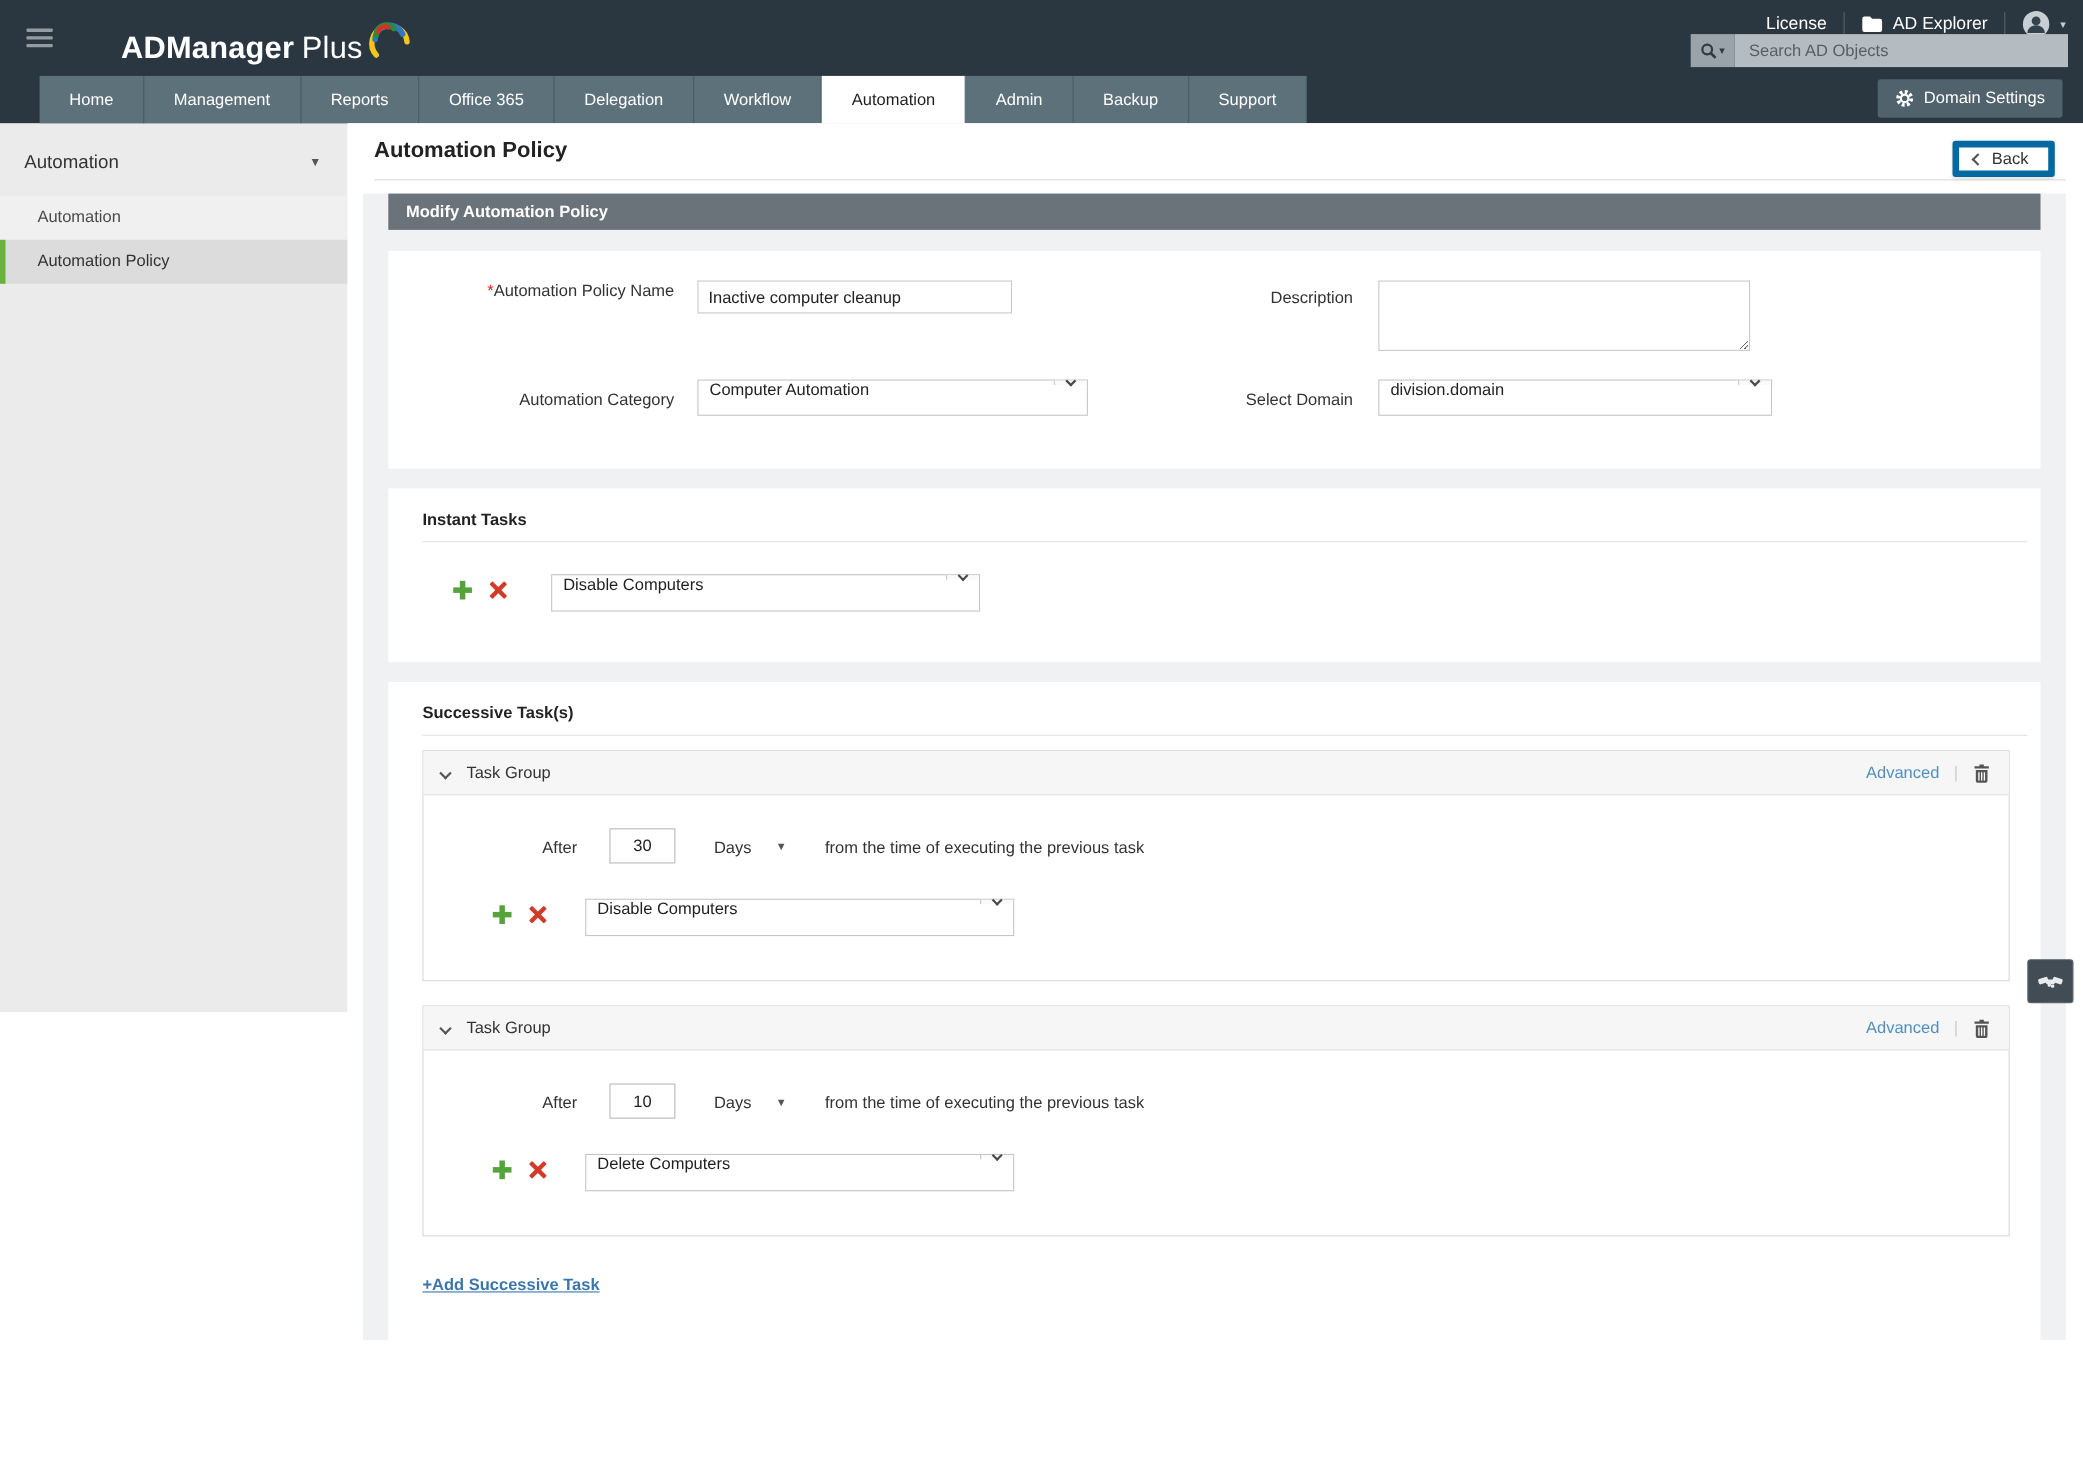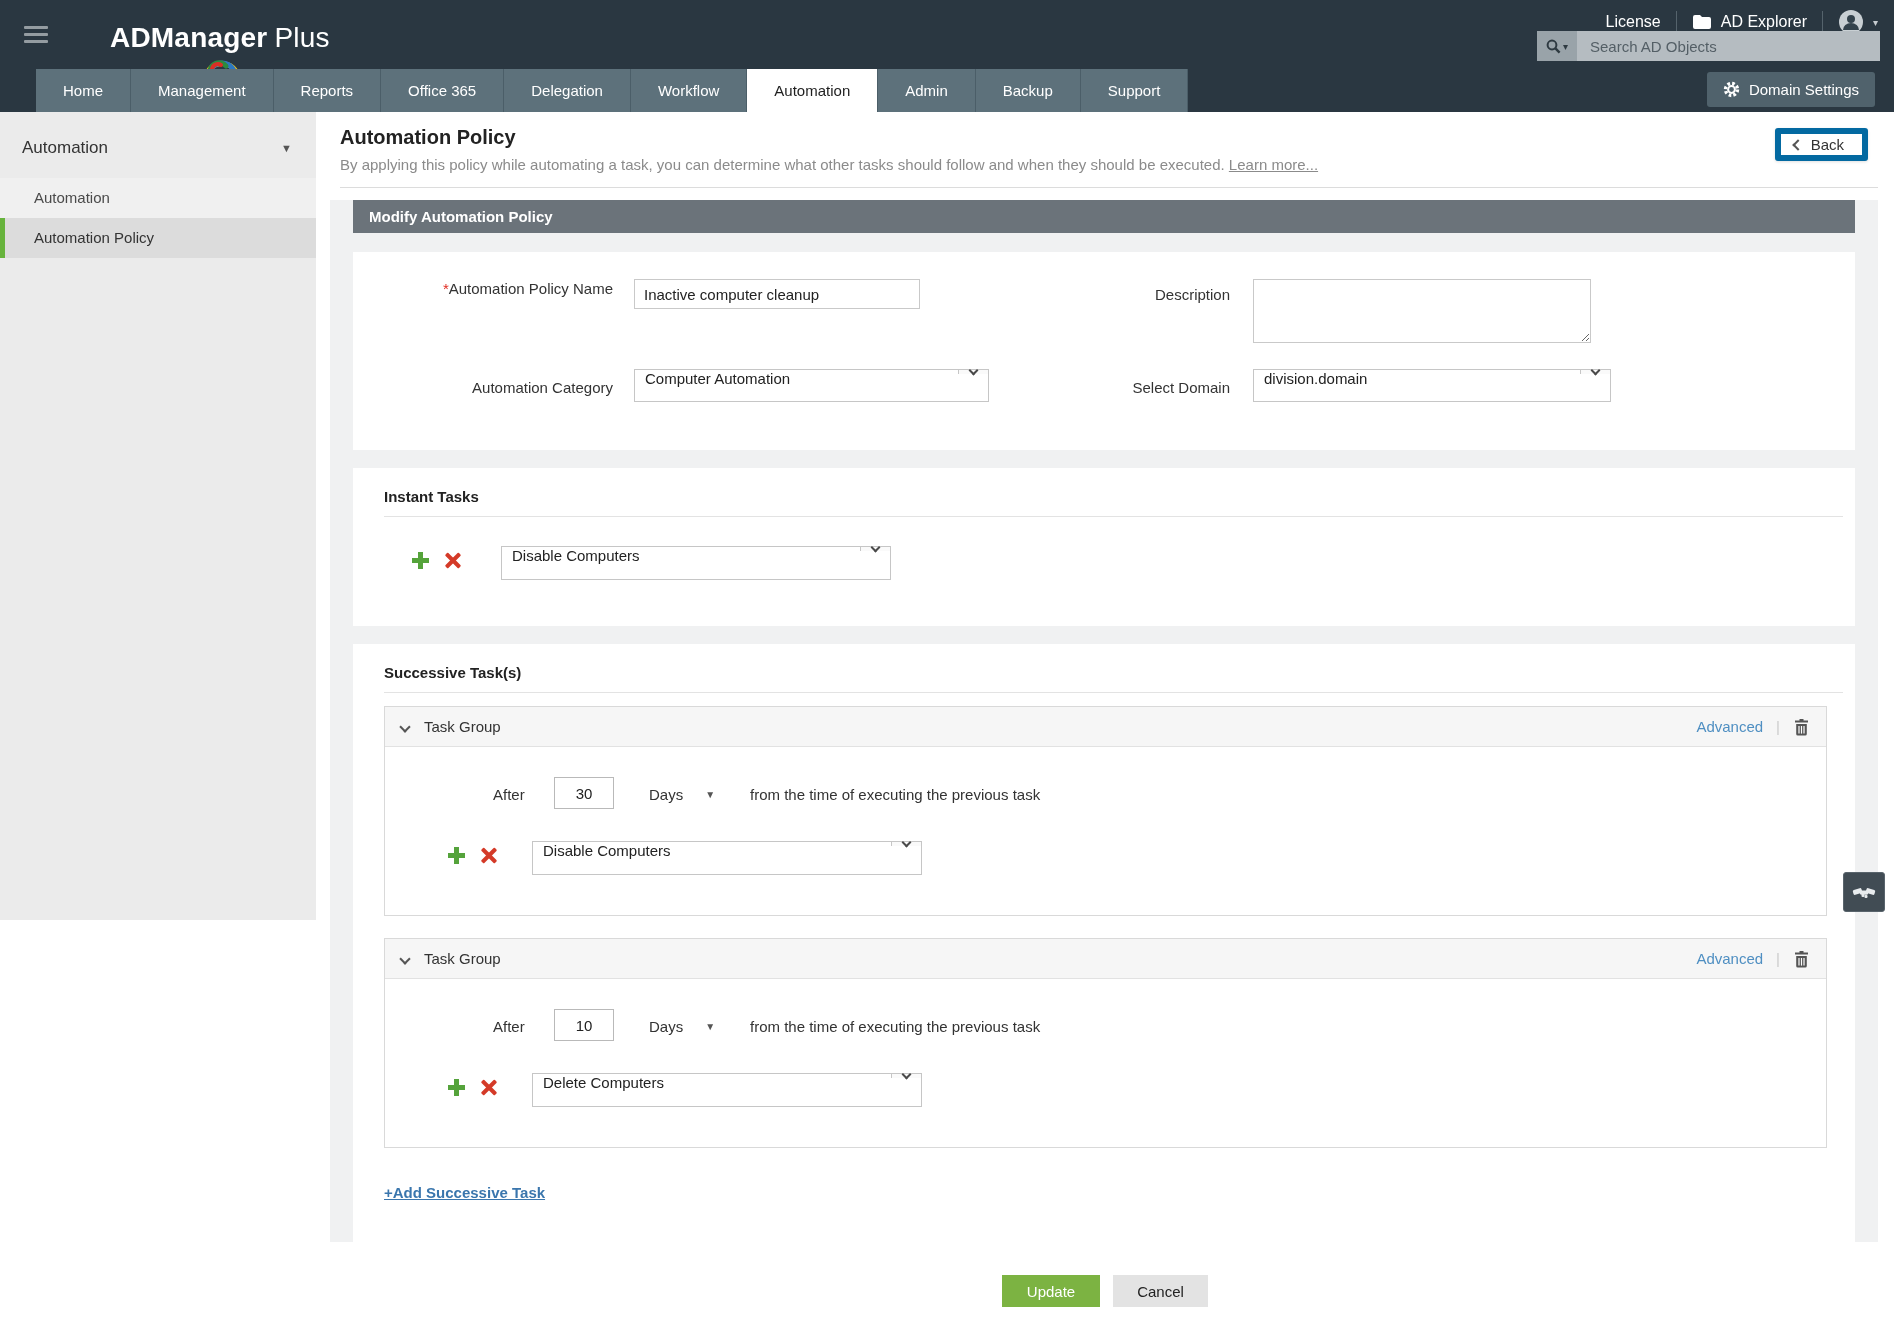--- a/index.html
+++ b/index.html
@@ -5,21 +5,21 @@
   * { box-sizing: border-box; margin: 0; padding: 0; }
   html,body { width:1894px; height:1344px; }
   body {
     font-family: "Liberation Sans", sans-serif;
     background:#fff; overflow:hidden; position:relative;
   }
   
   .topbar { position:relative; height:112px; background:#2a3741; }
   .hamburger { position:absolute; left:24px; top:26px; width:24px; cursor:pointer; }
   .hamburger span { display:block; height:3px; background:#949ca1; margin-bottom:4px; border-radius:1px; }
-  .logo { position:absolute; left:110px; top:14px; display:flex; align-items:center;flex-direction:column; }
+  .logo { position:absolute; left:110px; top:14px; display:flex; align-items:flex-end; }
   .logo-text { font-size:28px; color:#fff; letter-spacing:.2px; margin-top:8px; }
   .logo-bold { font-weight:bold; }
   .logo-light { font-weight:normal; margin-left:7px; }
   .logo-swoosh { margin-left:2px; margin-top:-2px; }
   .top-links { position:absolute; top:9px; right:16px; display:flex; align-items:center; gap:15px; color:#fff; font-size:16px; }
   .top-sep { width:1px; height:22px; background:#55636c; }
   .tl-item { display:flex; align-items:center; gap:9px; cursor:pointer; }
   .caret-sm { font-size:10px; color:#c6ccd0; }
   .searchbar { position:absolute; top:31px; right:14px; width:343px; height:30px; display:flex; }
   .search-iconbox { width:40px; background:#99a3a9; display:flex; align-items:center; justify-content:center; gap:2px; cursor:pointer; }
@@ -184,24 +184,20 @@
       </div>
       <div class="sb-item">Automation</div>
       <div class="sb-item selected">Automation Policy</div>
     </div>
   </div>
 
   <div class="main">
 
     <div class="page-head">
       <div class="page-title">Automation Policy</div>
-      <div class="page-sub">
-        <span>By applying this policy while automating a task, you can determine what other tasks should follow and when they should be executed.</span>
-        <span class="learn">Learn more...</span>
-      </div>
     </div>
     <div class="back-btn">
       <span class="chev left"></span>
       <span>Back</span>
     </div>
     <div class="head-divider"></div>
 
     <div class="panel">
       <div class="panel-bar">Modify Automation Policy</div>
 
@@ -321,24 +317,20 @@
                   </span>
               </div>
             </div>
           </div>
 
           <a class="add-link" style="margin:36px 0 0 31px;font-size:15px;font-weight:bold;color:#3a76ad;text-decoration:underline;display:inline-block;cursor:pointer;">+Add Successive Task</a>
         </div>
       </div>
     </div>
 
-    <div class="actions">
-      <button class="btn btn-update">Update</button>
-      <button class="btn btn-cancel">Cancel</button>
-    </div>
   </div>
 </div>
 
 <div class="handshake-tab">
   <svg width="24" height="18" viewBox="0 0 24 18">
     <g fill="#e8ecee">
       <rect x="1" y="6" width="9" height="5" rx="1.4" transform="rotate(-18 5.5 8.5)"></rect>
       <rect x="14" y="6" width="9" height="5" rx="1.4" transform="rotate(18 18.5 8.5)"></rect>
       <rect x="8" y="7.4" width="8" height="4.4" rx="1.4"></rect>
       <rect x="9.5" y="11" width="3" height="3" rx="1"></rect>

